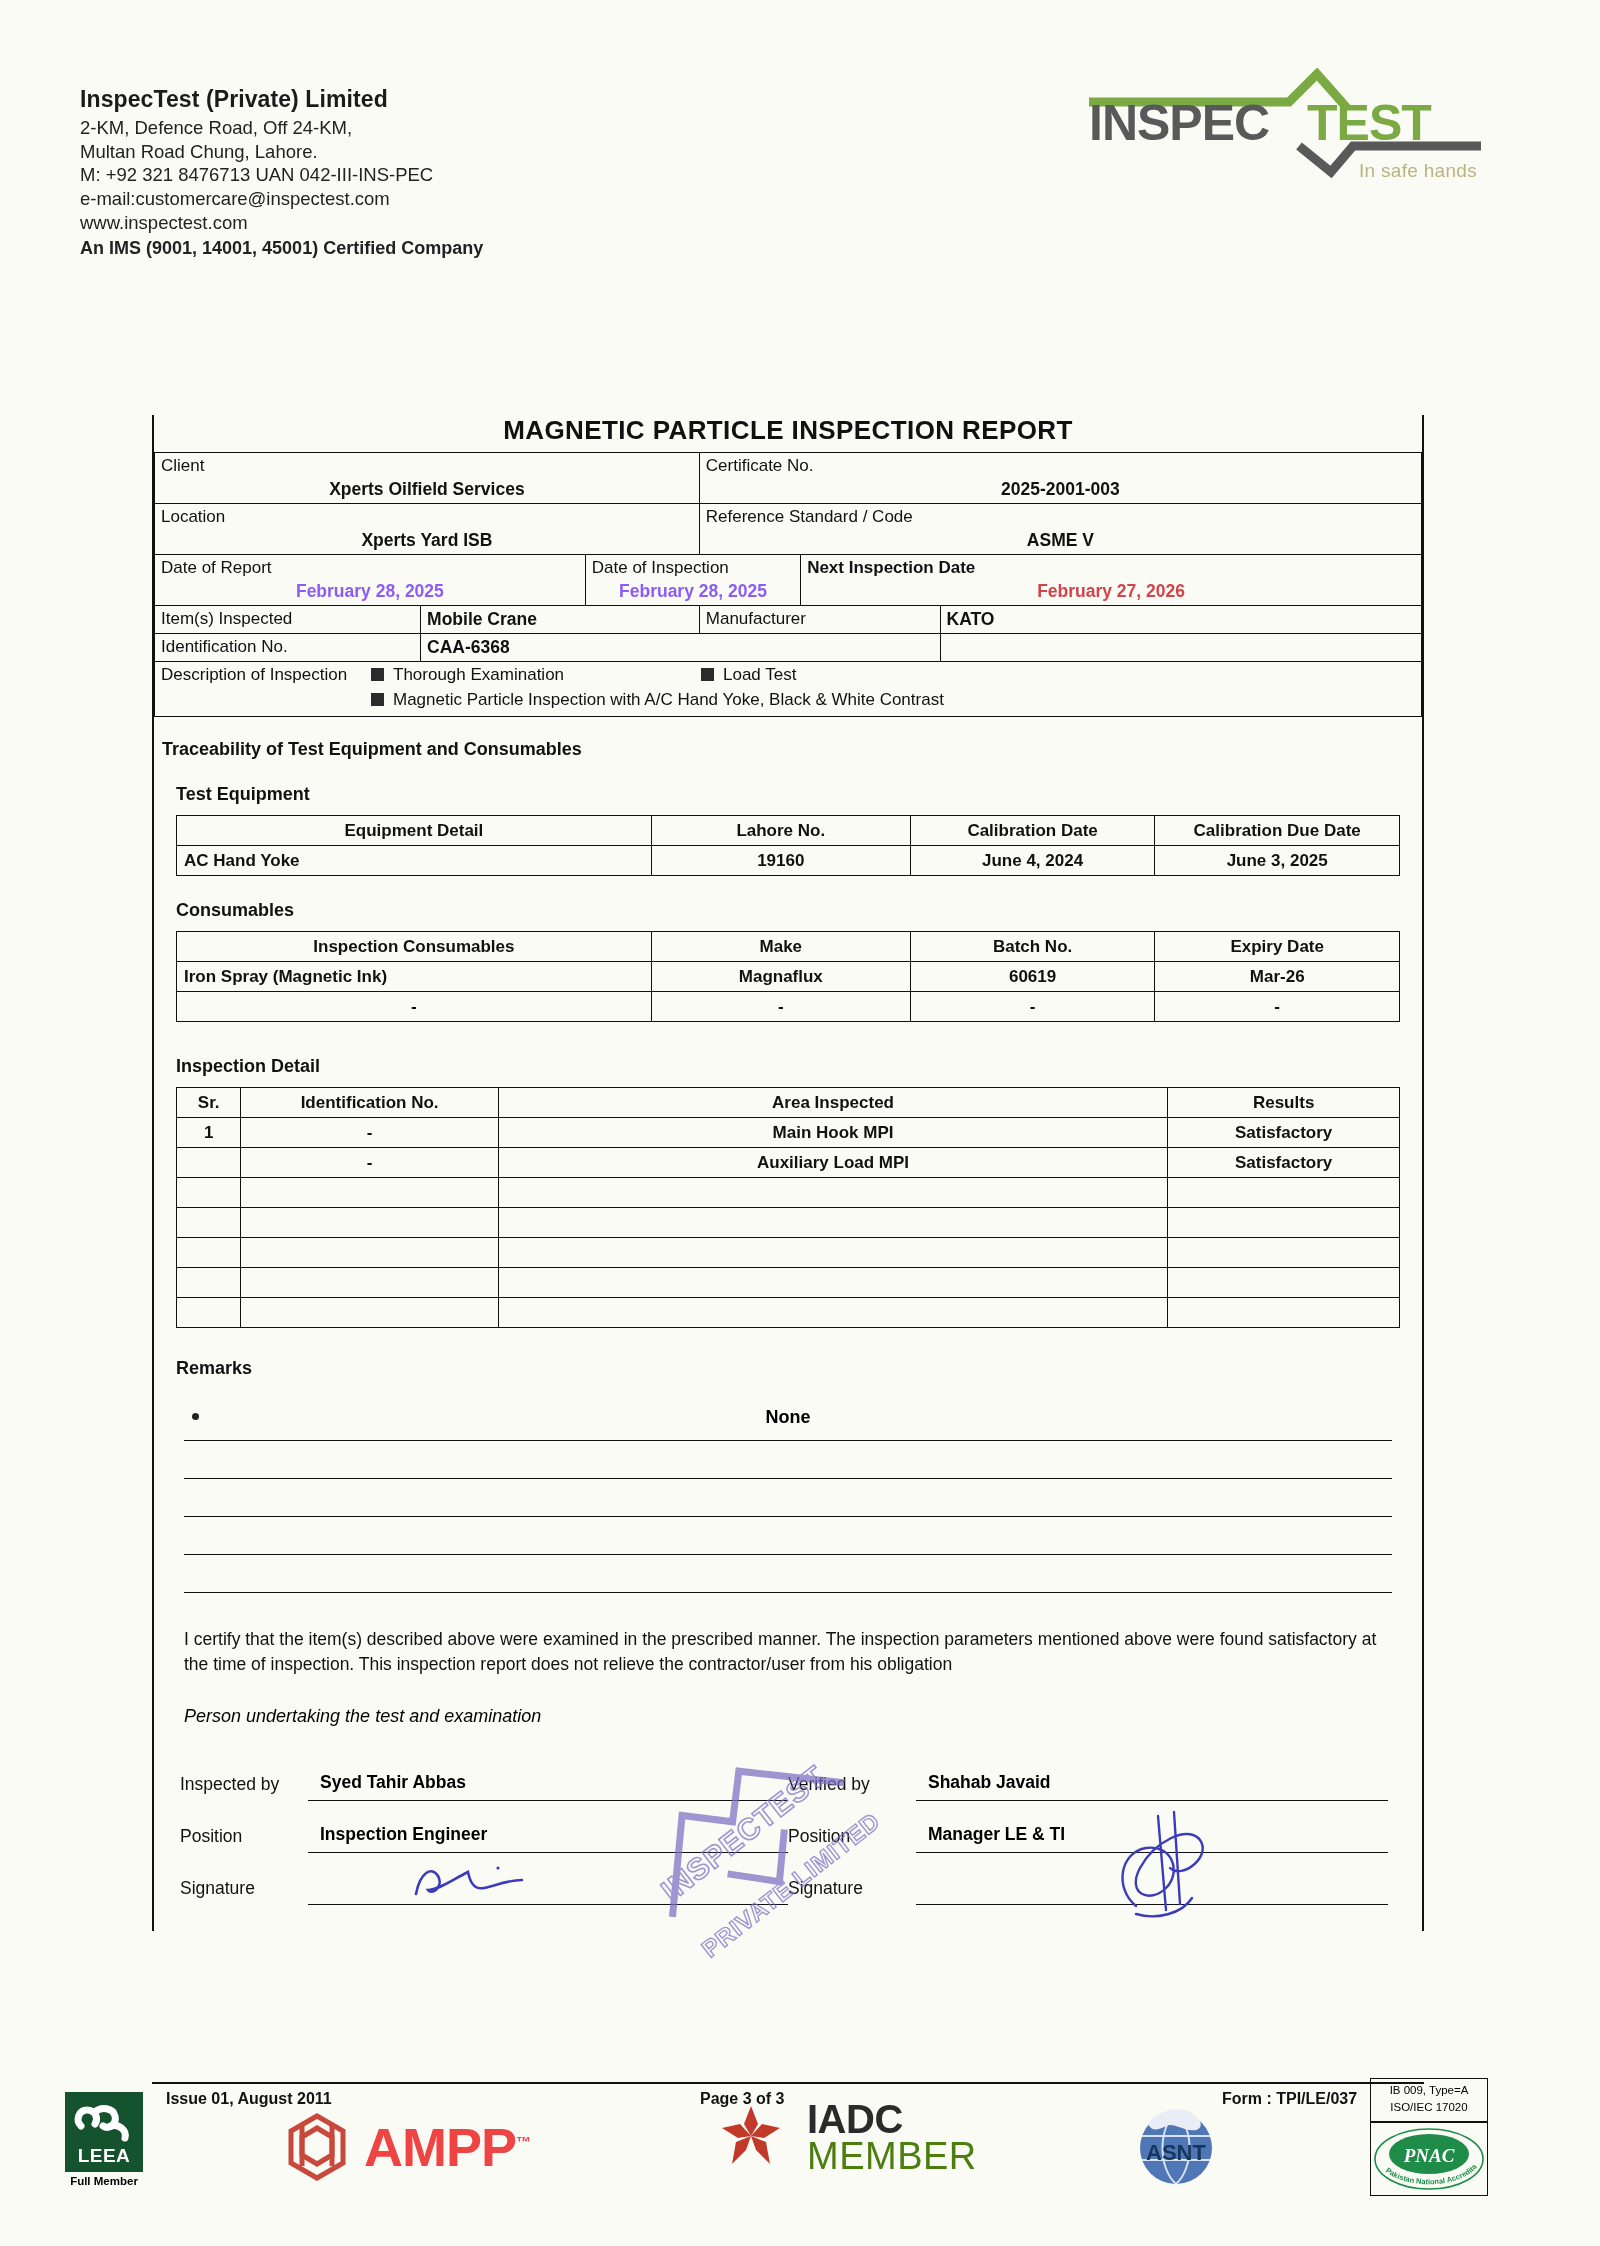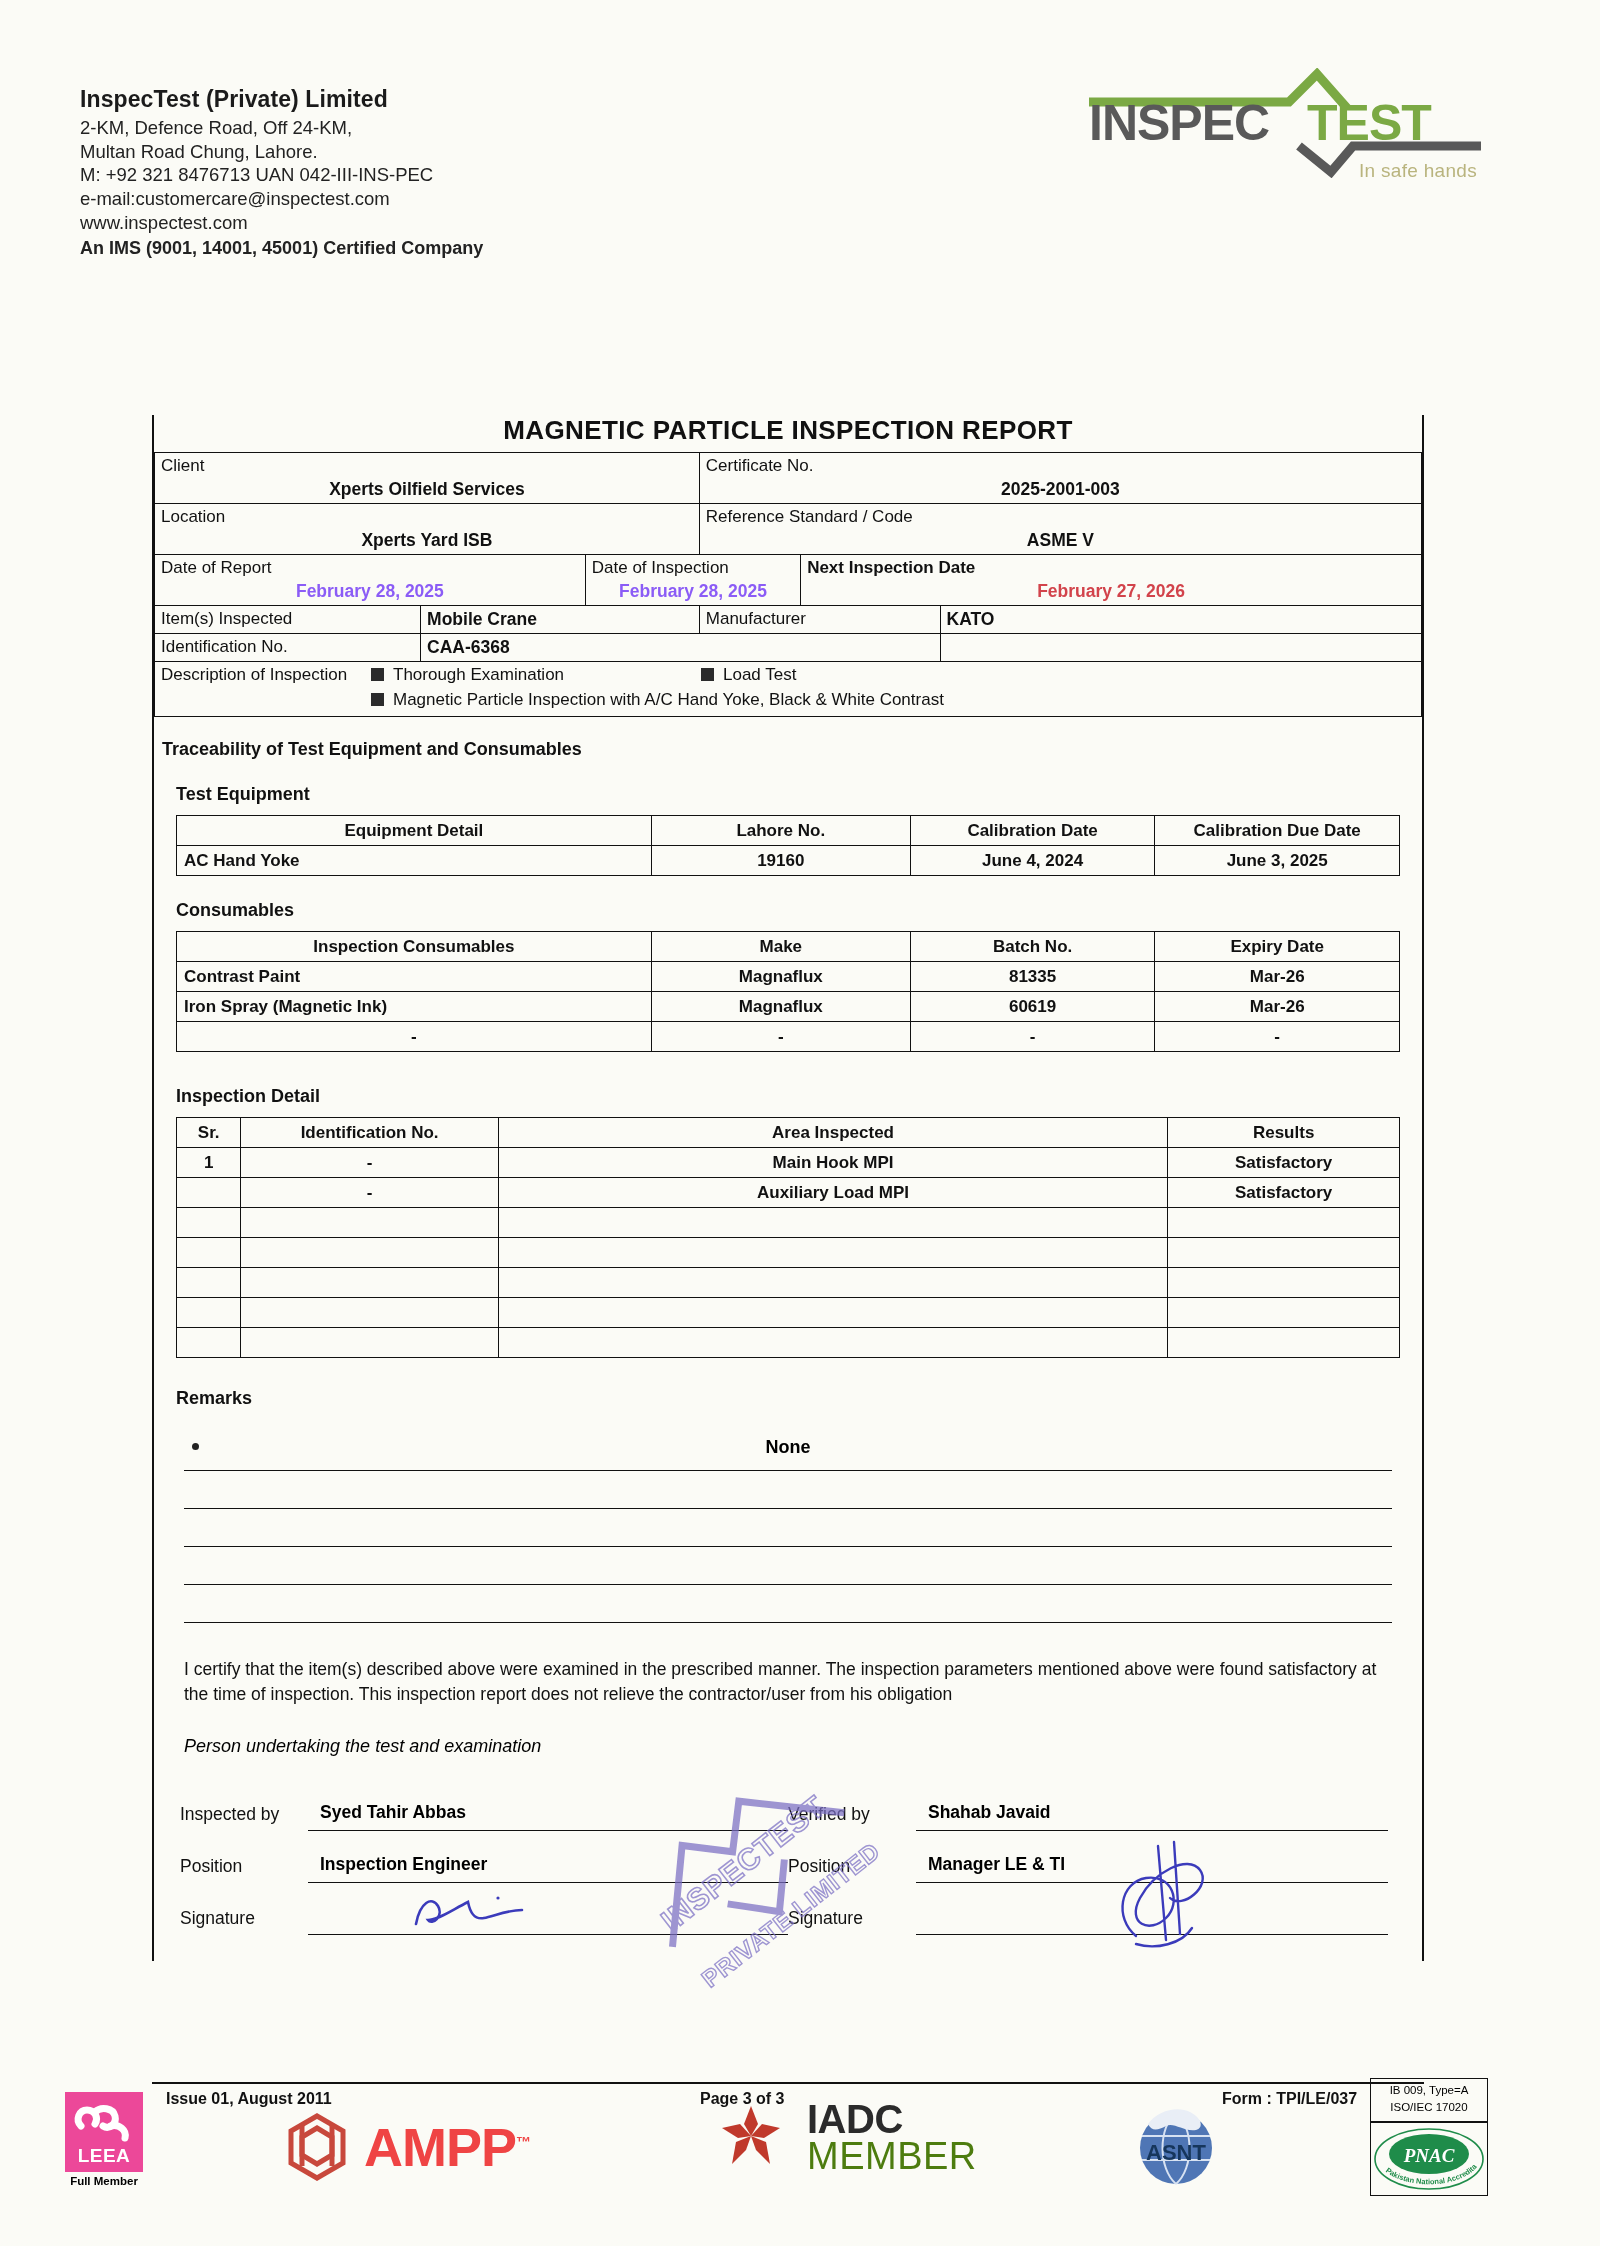--- a/index.html
+++ b/index.html
@@ -259,21 +259,21 @@
     border: 1.4px solid #111;
     box-sizing: border-box;
   }
   
   #leea {
     position: absolute; left: 62px; top: 2092px;
     width: 84px; text-align: center;
   }
   #leea .sq {
     width: 78px; height: 80px;
-    background: #ec4899;
+    background: #14532d;
     position: relative;
     margin: 0 auto;
   }
   #leea .nm {
     position: absolute; left: 0; right: 0; bottom: 5px;
     color: #fff; font-size: 19px; font-weight: bold; letter-spacing: .5px;
   }
   #leea .fm { font-size: 11.5px; font-weight: bold; margin-top: 3px; }
   
   #ampp { position: absolute; left: 280px; top: 2110px; display: flex; align-items: center; }
@@ -447,26 +447,20 @@
       <thead>
         <tr>
           <th>Inspection Consumables</th>
           <th>Make</th>
           <th>Batch No.</th>
           <th>Expiry Date</th>
         </tr>
       </thead>
       <tbody>
         <tr>
-          <td class="l">Contrast Paint</td>
-          <td class="c">Magnaflux</td>
-          <td class="c">81335</td>
-          <td class="c">Mar-26</td>
-        </tr>
-        <tr>
           <td class="l">Iron Spray (Magnetic Ink)</td>
           <td class="c">Magnaflux</td>
           <td class="c">60619</td>
           <td class="c">Mar-26</td>
         </tr>
         <tr>
           <td class="c">-</td>
           <td class="c">-</td>
           <td class="c">-</td>
           <td class="c">-</td>

